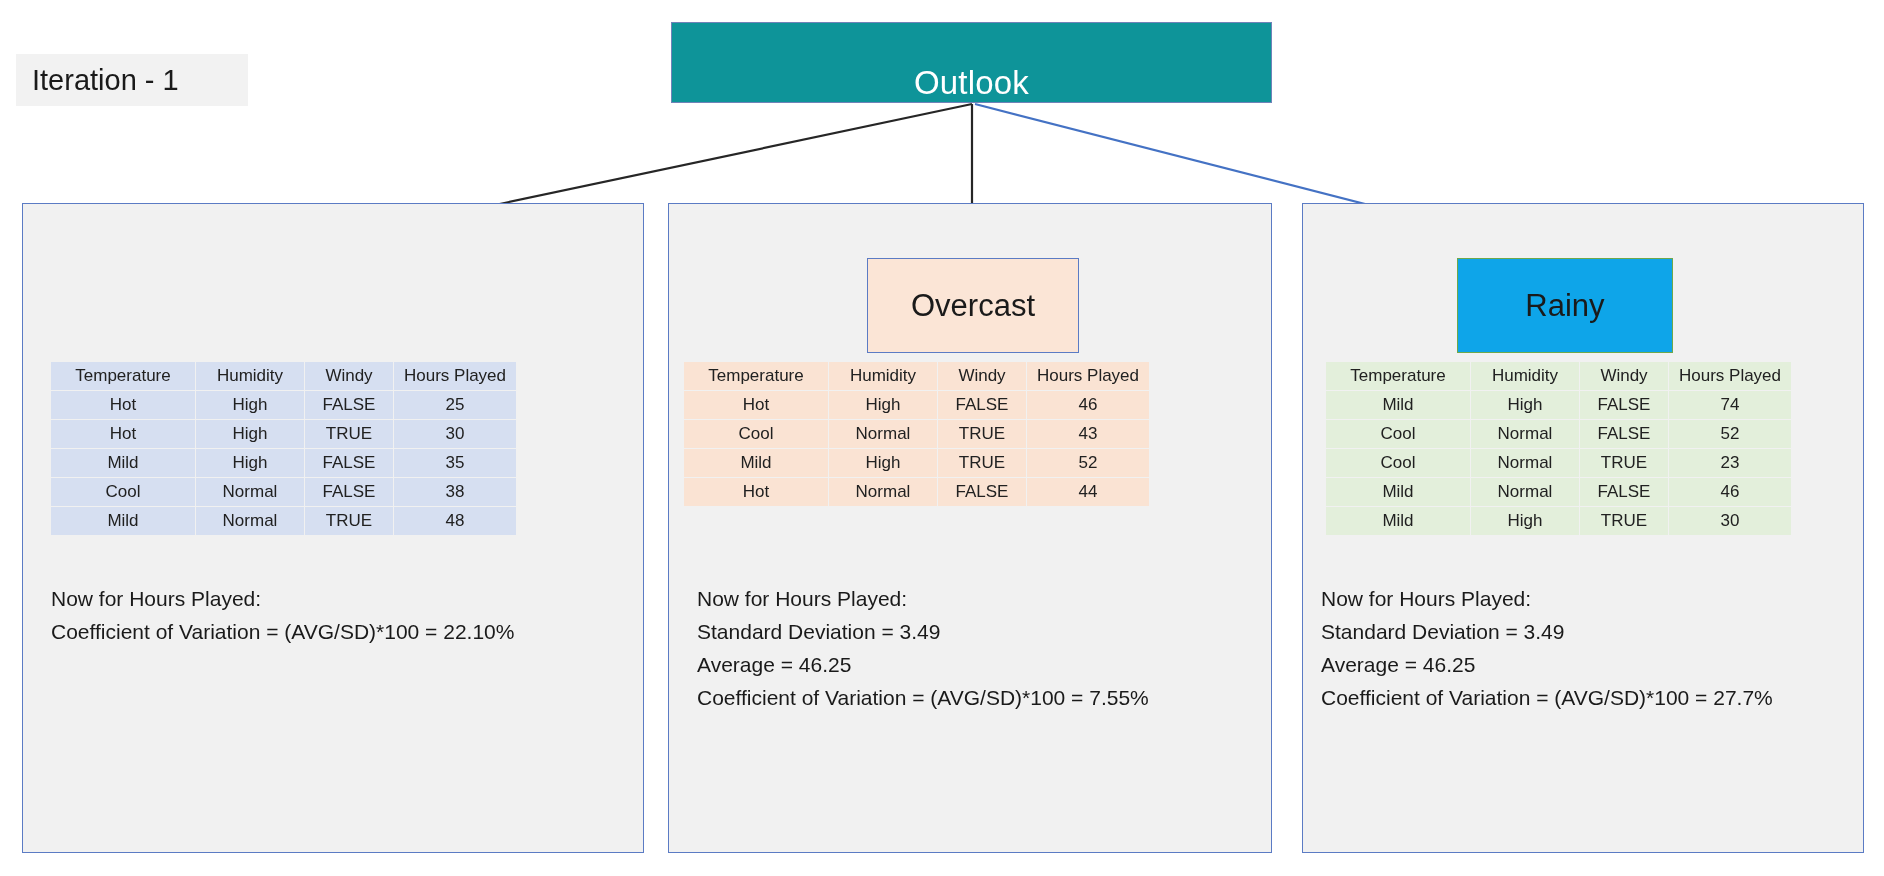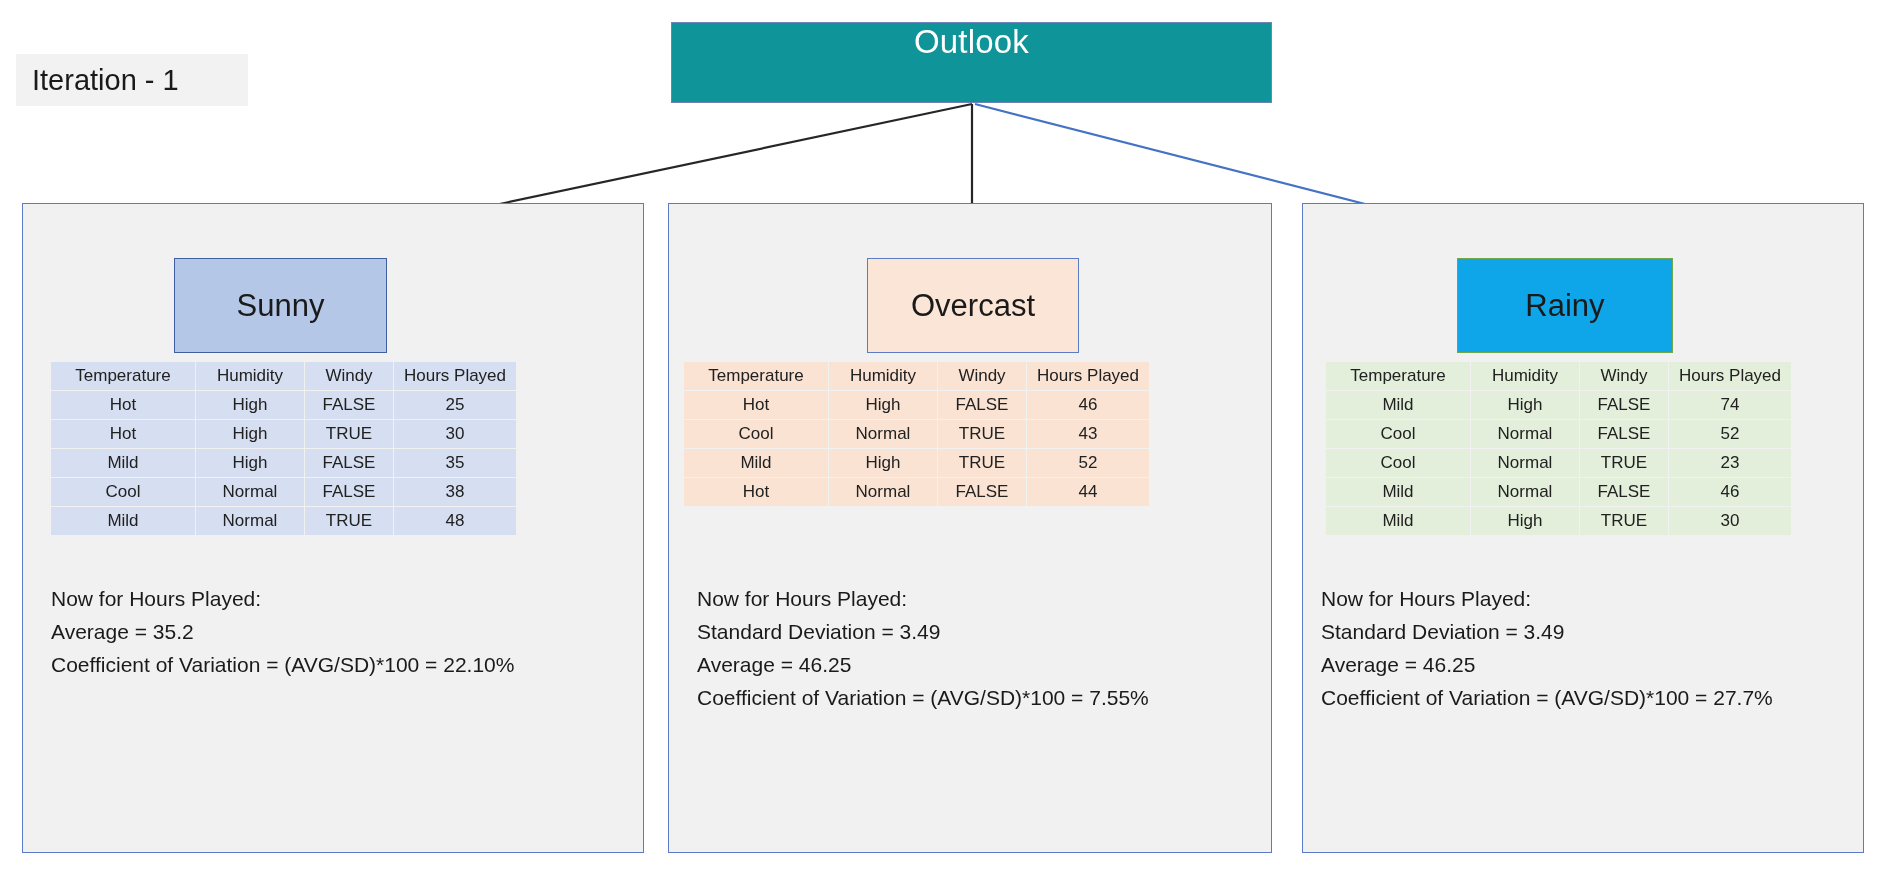--- a/index.html
+++ b/index.html
@@ -35,21 +35,21 @@
   #root-node {
     position: absolute;
     left: 671px;
     top: 22px;
     width: 601px;
     height: 81px;
     background: #0E9499;
     border: 1px solid #7083B8;
     box-sizing: border-box;
     display: flex;
-    align-items: flex-start;
+    align-items: flex-end;
     justify-content: center;
     color: #ffffff;
     font-size: 33px;
     letter-spacing: .2px;
   }
 
   
   #edges {
     position: absolute;
     left: 0;
@@ -160,23 +160,20 @@
     <marker id="arrow-blue" markerWidth="9" markerHeight="9" refX="7.5" refY="3.2" orient="auto" markerUnits="strokeWidth">
       <path d="M0,0 L8,3.2 L0,6.4 z" fill="#4472C4"></path>
     </marker>
   </defs>
   <line x1="972" y1="104" x2="287" y2="249" stroke="#262626" stroke-width="2.2" marker-end="url(#arrow-dark)"></line>
   <line x1="972" y1="104" x2="972" y2="249" stroke="#262626" stroke-width="2.2" marker-end="url(#arrow-dark)"></line>
   <line x1="975" y1="104" x2="1556" y2="253" stroke="#4472C4" stroke-width="2.2" marker-end="url(#arrow-blue)"></line>
 </svg>
 
 <div class="panel" id="panel-sunny">
-  <div class="branch-box" id="box-sunny">
-    <span>Sunny</span>
-  </div>
   <table class="data-table" id="table-sunny">
     <thead>
       <tr>
         <th class="c0">Temperature</th>
         <th class="c1">Humidity</th>
         <th class="c2">Windy</th>
         <th class="c3">Hours Played</th>
       </tr>
     </thead>
     <tbody>
@@ -207,21 +204,20 @@
       <tr>
         <td class="c0">Mild</td>
         <td class="c1">Normal</td>
         <td class="c2">TRUE</td>
         <td class="c3">48</td>
       </tr>
     </tbody>
   </table>
   <div class="stats">
     <div>Now for Hours Played:</div>
-    <div>Average = 35.2</div>
     <div>Coefficient of Variation = (AVG/SD)*100 = 22.10%</div>
   </div>
 </div>
 
 <div class="panel" id="panel-overcast">
   <div class="branch-box" id="box-overcast">
     <span>Overcast</span>
   </div>
   <table class="data-table" id="table-overcast">
     <thead>

